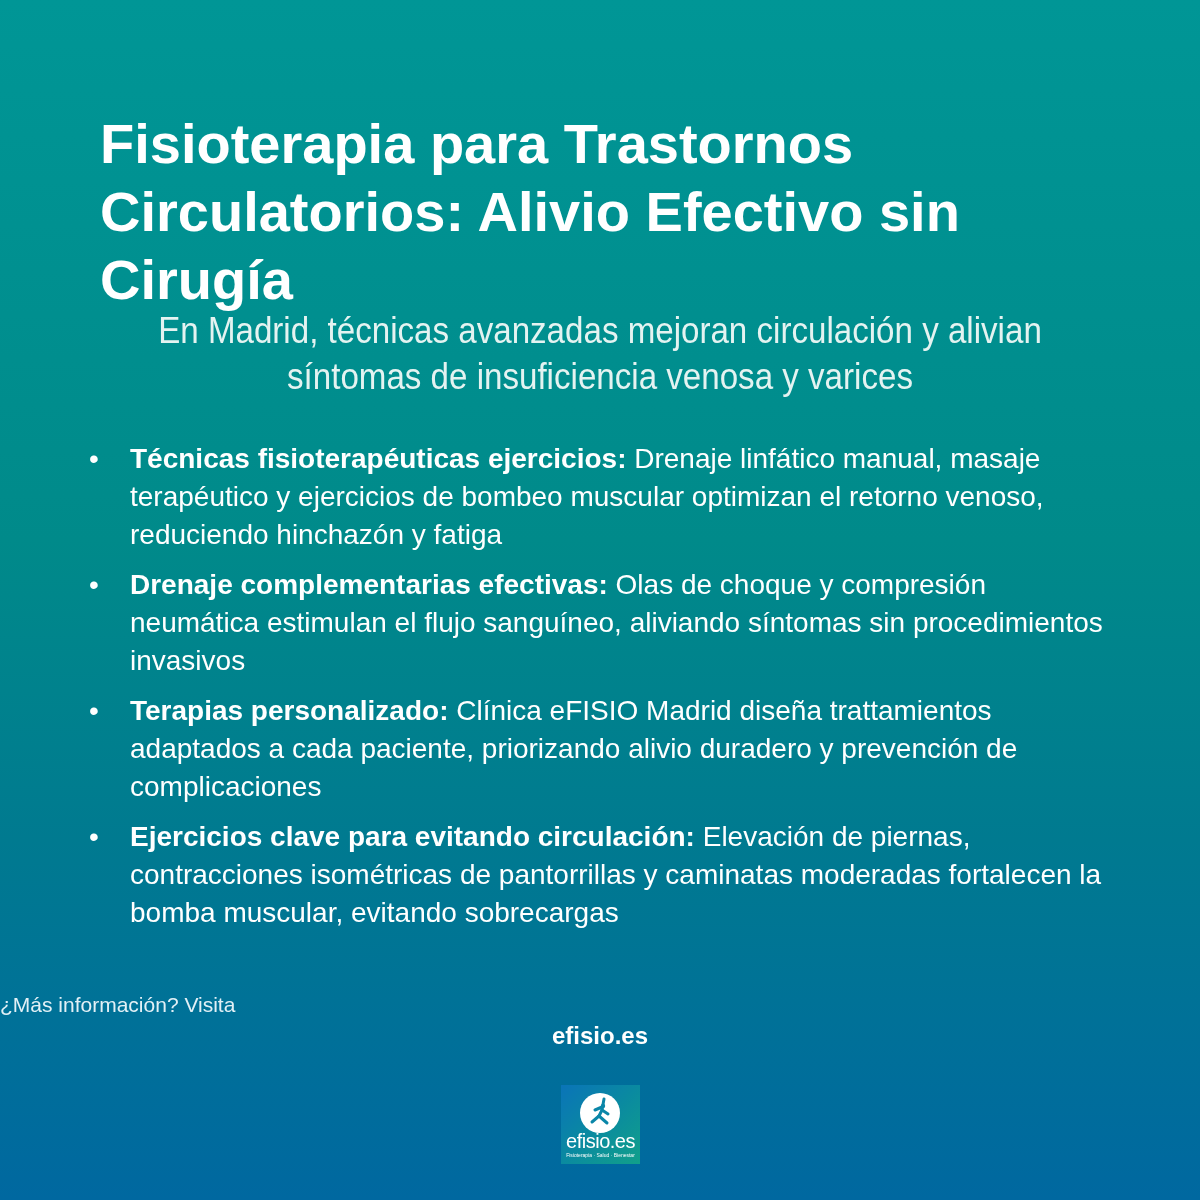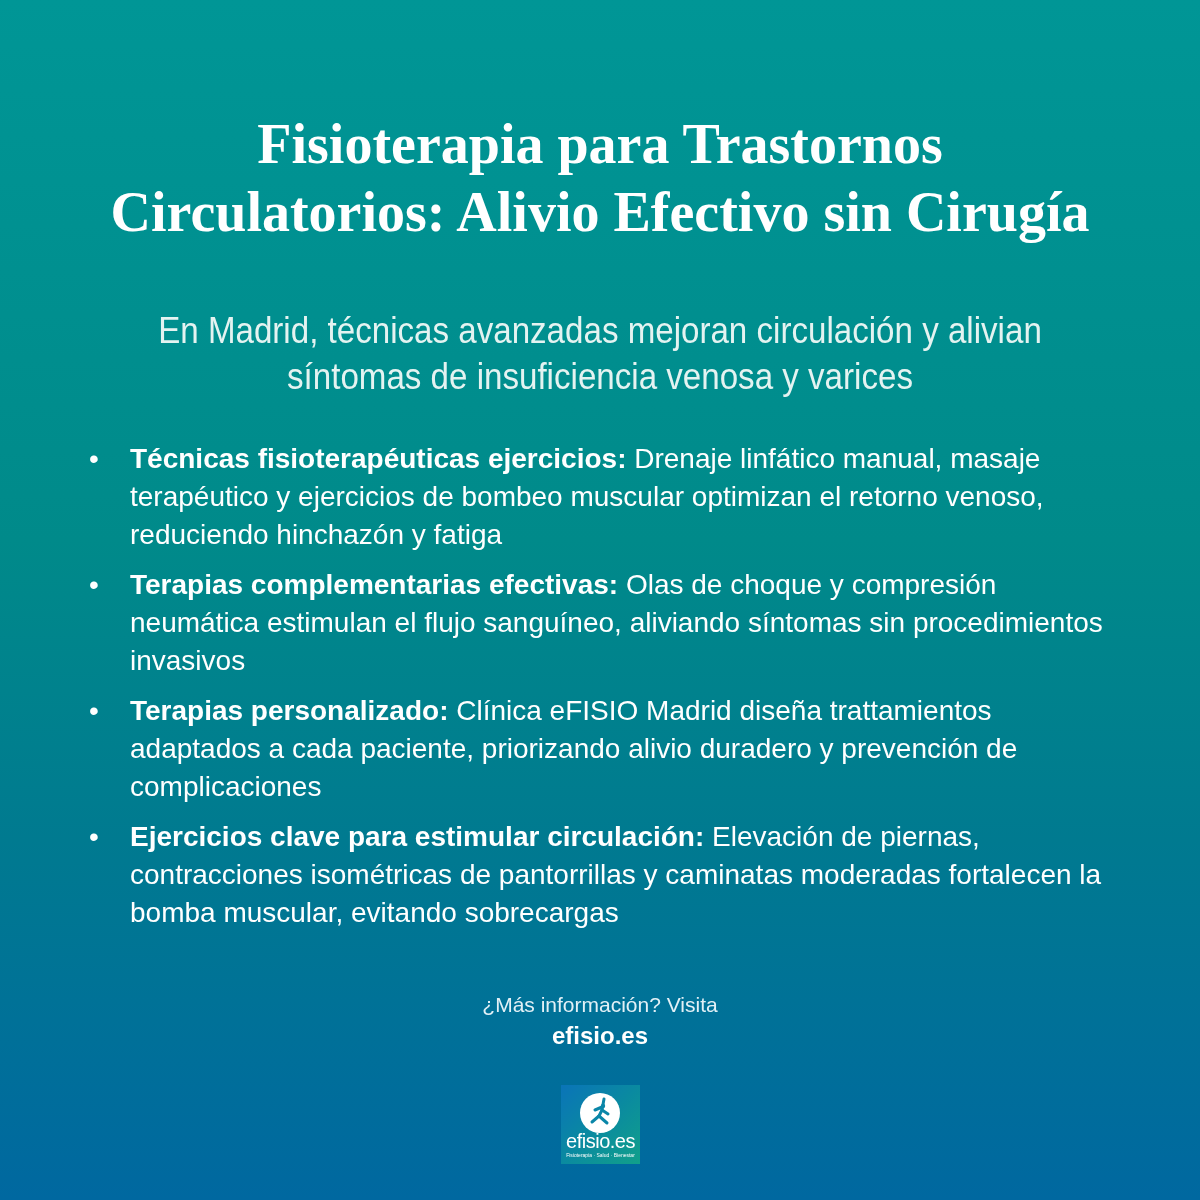--- a/index.html
+++ b/index.html
@@ -5,23 +5,22 @@
     html, body { margin: 0; padding: 0; }
     body {
       width: 1200px; height: 1200px; overflow: hidden;
       background: linear-gradient(180deg, #009696 0%, #008a8a 45%, #007a90 70%, #0068a0 100%);
       font-family: "Liberation Sans", sans-serif;
       color: #ffffff;
       position: relative;
     }
     .title {
       position: absolute; left: 100px; top: 110px; width: 1000px;
-      text-align: center; font-weight: bold; font-size: 56px; line-height: 68px;
+      font-weight: bold; font-size: 56px; line-height: 68px;
       margin: 0;
-      font-family: Liberation Serif, serif;
     }
     .subtitle {
       position: absolute; left: 60px; top: 308px; width: 1080px;
       text-align: center; font-size: 36px; line-height: 46px;
       color: #e4f3f1;
       transform: scaleX(0.92); transform-origin: center top;
       margin: 0;
     }
     ul.points {
       position: absolute; left: 80px; top: 440px; width: 1030px;
@@ -30,21 +29,21 @@
     ul.points li {
       position: relative; padding-left: 50px;
       font-size: 28px; line-height: 38px; margin-bottom: 12px;
     }
     ul.points li .bullet {
       position: absolute; left: 9px; top: 0; font-size: 28px;
     }
     ul.points li b { font-weight: bold; }
     .footer-text {
       position: absolute; left: 0; width: 1200px; top: 992px;
-      text-align: center; font-size: 21px; line-height: 26px; color: #e2f0f6;
+      text-align: left; font-size: 21px; line-height: 26px; color: #e2f0f6;
     }
     .footer-link {
       position: absolute; left: 0; width: 1200px; top: 1020px;
       text-align: center; font-size: 24px; line-height: 32px; font-weight: bold; color: #ffffff;
       text-decoration: none; display: block;
     }
     .logo {
       position: absolute; left: 561px; top: 1085px; width: 79px; height: 79px;
       background: linear-gradient(135deg, #0a74b8 0%, #0a8aa0 50%, #11a08a 100%);
     }
@@ -68,29 +67,29 @@
 <h1 class="title">Fisioterapia para Trastornos Circulatorios: Alivio Efectivo sin Cirugía</h1>
 <p class="subtitle">En Madrid, técnicas avanzadas mejoran circulación y alivian síntomas de insuficiencia venosa y varices</p>
 
 <ul class="points">
   <li>
     <span class="bullet">•</span>
     <b>Técnicas fisioterapéuticas ejercicios:</b><span> Drenaje linfático manual, masaje terapéutico y ejercicios de bombeo muscular optimizan el retorno venoso, reduciendo hinchazón y fatiga</span>
   </li>
   <li>
     <span class="bullet">•</span>
-    <b>Terapias complementarias efectivas:</b><span> Olas de choque y compresión neumática estimulan el flujo sanguíneo, aliviando síntomas sin procedimientos invasivos</span>
+    <b>Drenaje complementarias efectivas:</b><span> Olas de choque y compresión neumática estimulan el flujo sanguíneo, aliviando síntomas sin procedimientos invasivos</span>
   </li>
   <li>
     <span class="bullet">•</span>
     <b>Terapias personalizado:</b><span> Clínica eFISIO Madrid diseña trattamientos adaptados a cada paciente, priorizando alivio duradero y prevención de complicaciones</span>
   </li>
   <li>
     <span class="bullet">•</span>
-    <b>Ejercicios clave para estimular circulación:</b><span> Elevación de piernas, contracciones isométricas de pantorrillas y caminatas moderadas fortalecen la bomba muscular, evitando sobrecargas</span>
+    <b>Ejercicios clave para evitando circulación:</b><span> Elevación de piernas, contracciones isométricas de pantorrillas y caminatas moderadas fortalecen la bomba muscular, evitando sobrecargas</span>
   </li>
 </ul>
 
 <div class="footer-text">¿Más información? Visita</div>
 <a class="footer-link">efisio.es</a>
 
 <div class="logo">
   <div class="circle">
     <svg width="40" height="40" viewBox="0 0 40 40">
       <g fill="none" stroke="#0a86a8" stroke-width="3" stroke-linecap="round" stroke-linejoin="round">

